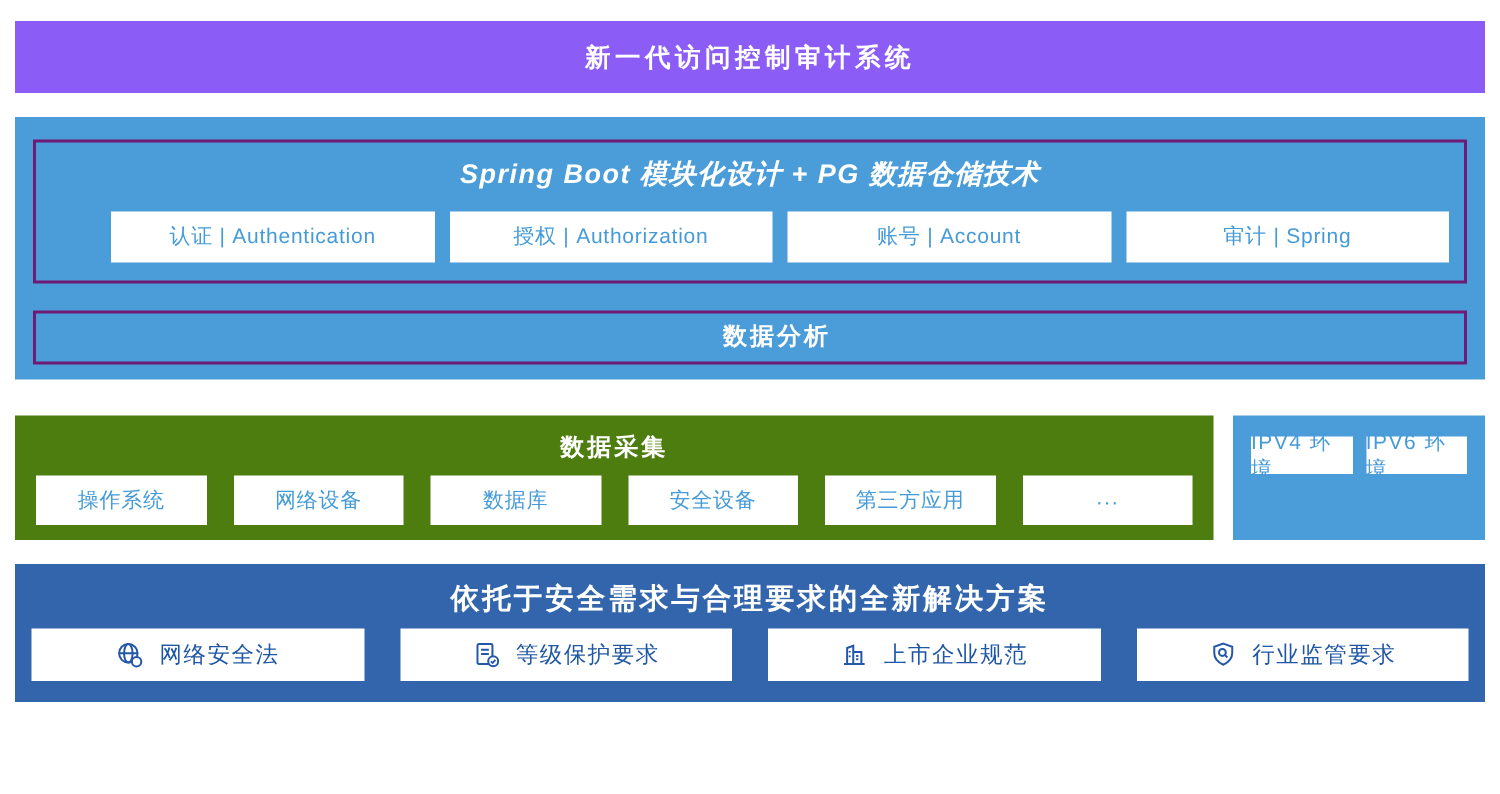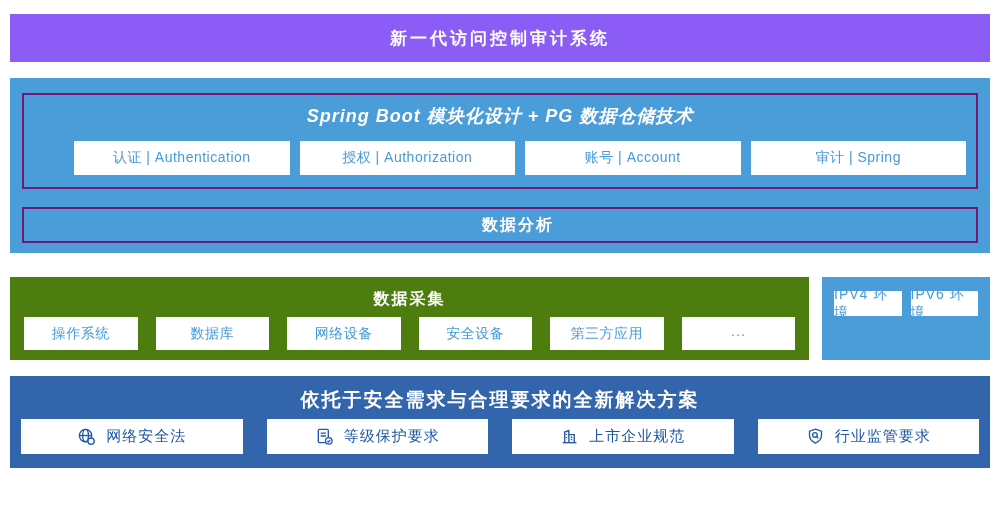--- a/index.html
+++ b/index.html
@@ -96,22 +96,22 @@
     </div>
 
   </div>
 
   <div class="collect-row">
 
     <div class="collection">
       <div class="collect-title">数据采集</div>
       <div class="collect-boxes">
         <div class="src-box">操作系统</div>
+        <div class="src-box">网络设备</div>
         <div class="src-box">数据库</div>
-        <div class="src-box">网络设备</div>
         <div class="src-box">安全设备</div>
         <div class="src-box">第三方应用</div>
         <div class="src-box">···</div>
       </div>
     </div>
 
     <div class="ipv">
       <div class="ipv-box">IPV4 环境</div>
       <div class="ipv-box">IPV6 环境</div>
     </div>

